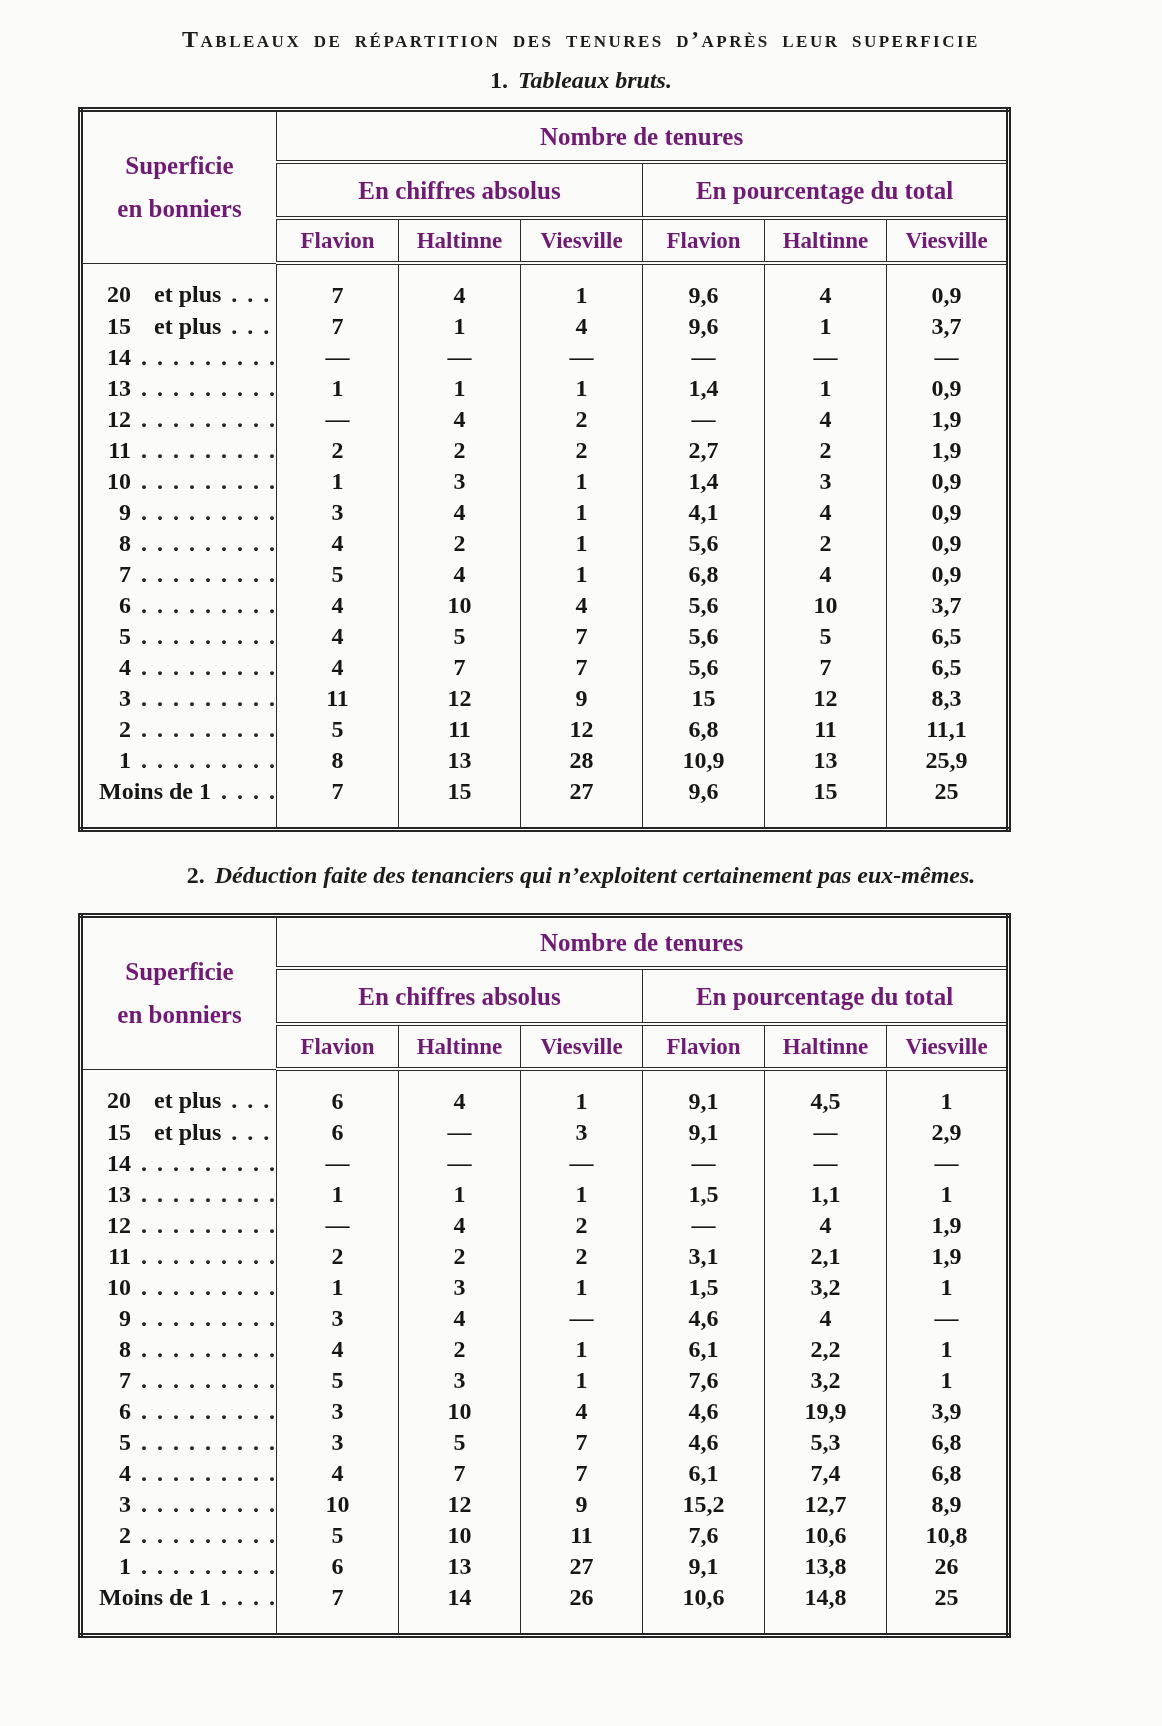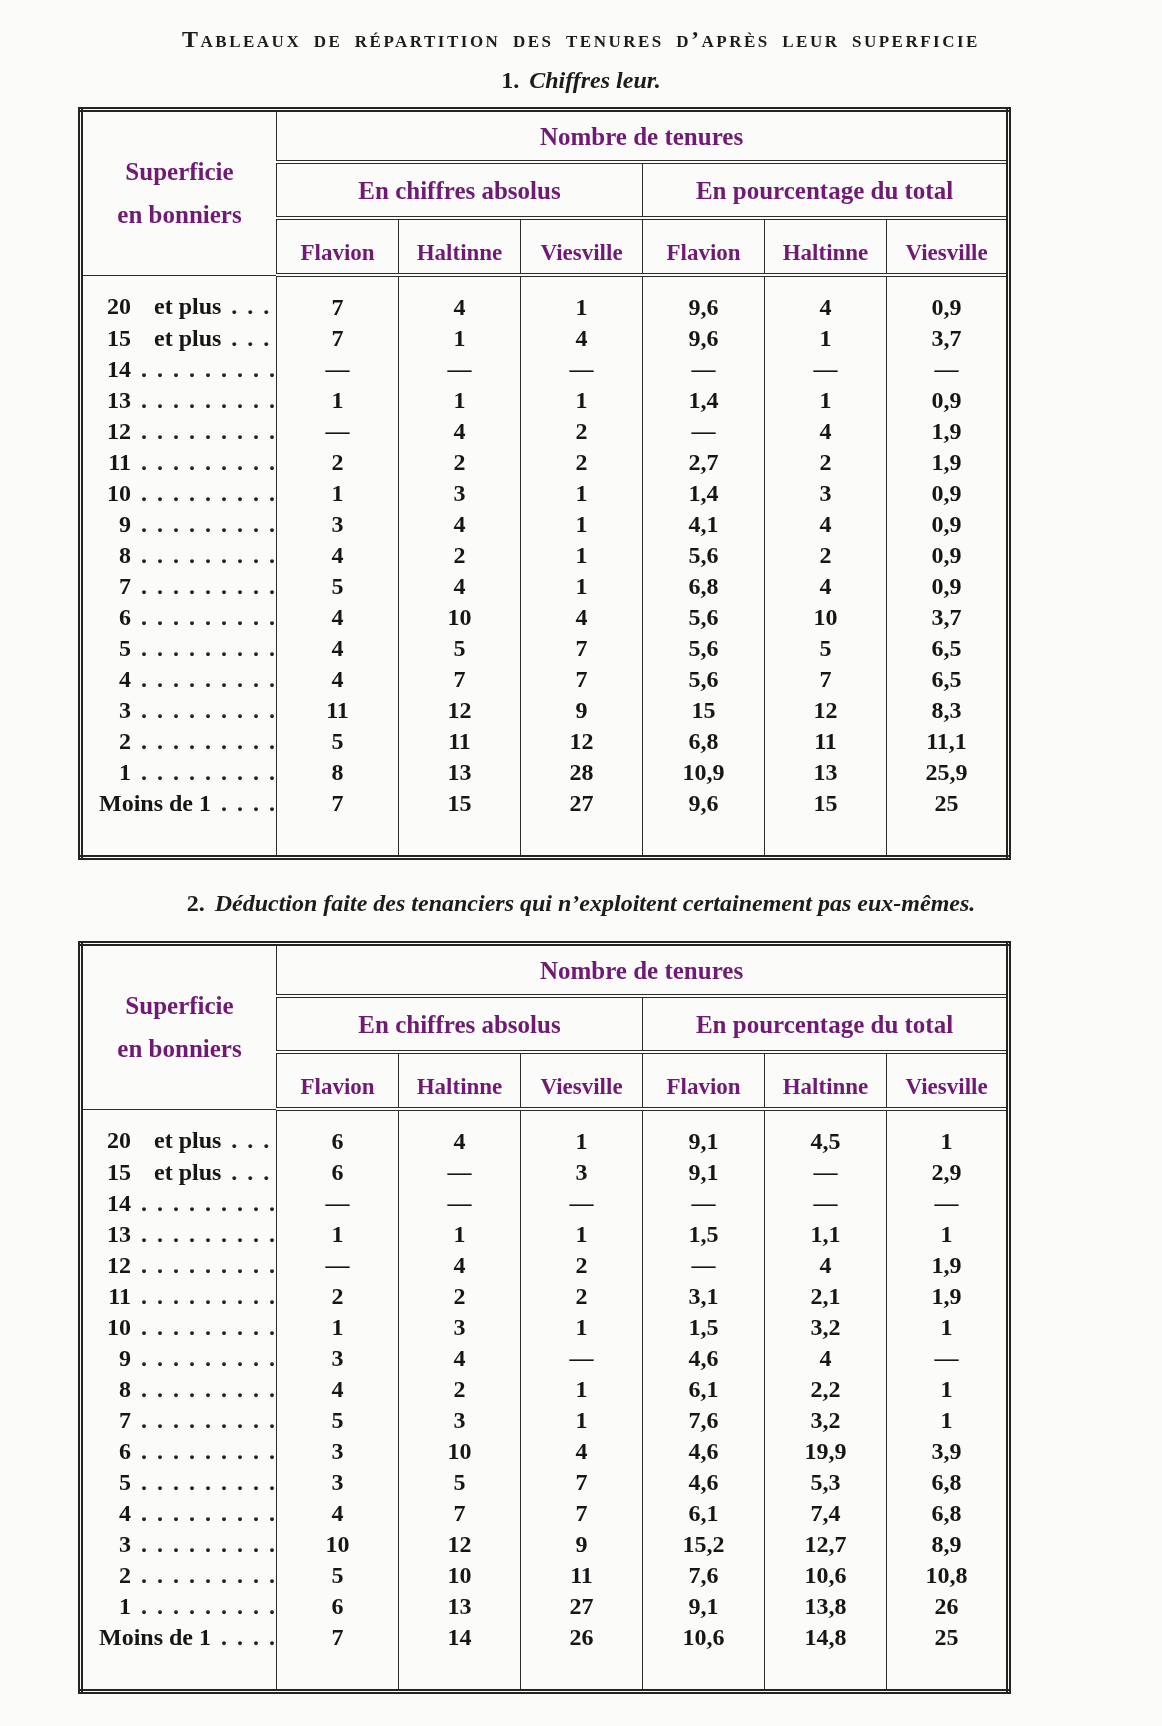--- a/index.html
+++ b/index.html
@@ -67,63 +67,63 @@
     border-bottom: 4px double #2c2c2c;
   }
   th.half {
     font-size: 25px;
     padding: 13px 0 11px;
     border-bottom: 4px double #2c2c2c;
   }
   th.half.pct { border-left: 1px solid #2c2c2c; }
   th.city {
     font-size: 23px;
-    padding: 20px 0 7px;
+    padding: 8px 0 7px;
     border-left: 1px solid #2c2c2c;
     border-bottom: 4px double #2c2c2c;
   }
 
   tbody td {
     font-size: 24px;
     font-weight: 700;
     line-height: 31px;
     padding: 0;
     text-align: center;
     color: #161616;
   }
   tbody td.val { border-left: 1px solid #2c2c2c; }
   tbody td.label {
     text-align: left;
     padding-left: 16px;
     white-space: nowrap;
     overflow: hidden;
   }
   tbody tr.first td { padding-top: 15px; }
-  tbody tr.last td { padding-bottom: 36px; }
+  tbody tr.last td { padding-bottom: 20px; }
   .num {
     display: inline-block;
     min-width: 32px;
     text-align: right;
   }
   .num + .rest { margin-left: 23px; }
   .leader {
     margin-left: 10px;
     letter-spacing: 2px;
     color: #222;
   }
 </style>
 </head>
 <body>
 
 <div class="page">
 
   <div class="main-title">Tableaux de répartition des tenures d’après leur superficie</div>
 
   <div class="caption caption-1">
-    <span class="cap-num">1.</span><span class="cap-text">Chiffres leur.</span>
+    <span class="cap-num">1.</span><span class="cap-text">Tableaux bruts.</span>
   </div>
 
   <table class="data-table">
     <colgroup>
       <col class="c-area">
         <col class="c-v">
         <col class="c-v">
         <col class="c-v">
         <col class="c-v">
         <col class="c-v">

